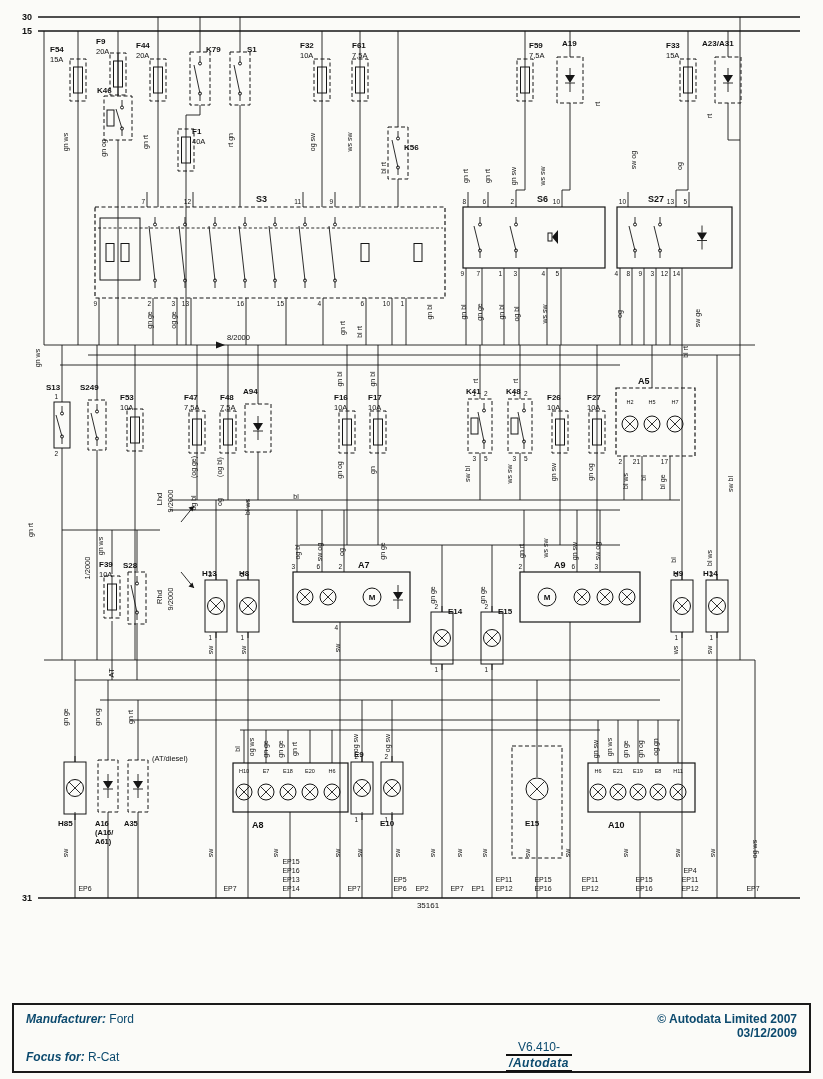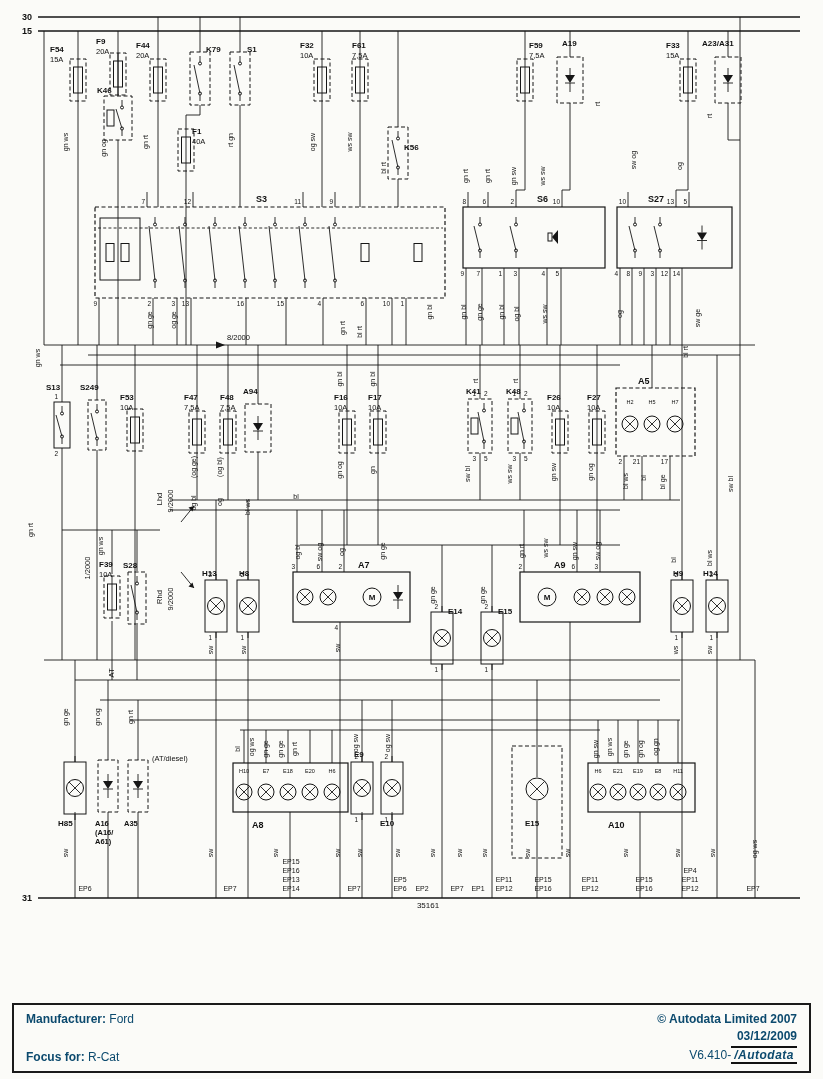--- a/index.html
+++ b/index.html
@@ -6,23 +6,23 @@
   .page{position:relative;width:823px;height:1079px;background:#fbfbf8;overflow:hidden;
         font-family:"Liberation Sans",sans-serif;color:#0c4a6e;}
   svg{position:absolute;left:0;top:0;}
   svg text{font-family:"Liberation Sans",sans-serif;fill:#111;}
   .legend{position:absolute;left:12px;top:1003px;width:799px;height:70px;border:2px solid #1a1a1a;
           box-sizing:border-box;display:flex;padding:7px 12px;background:#fbfbf8;font-size:12px;}
   .legend .col{display:flex;flex-direction:column;justify-content:space-between;}
   .legend .c1{width:255px;}
   .legend .c2{width:330px;}
   .legend .c3{flex:1;text-align:right;}
-  .legend .lab{font-weight:bold;}
+  .legend .lab{font-weight:bold;font-style:italic;}
   .legend .bold{font-weight:bold;}
-  .vrow{display:flex;justify-content:flex-end;align-items:center;gap:0;}
+  .vrow{display:flex;justify-content:flex-end;align-items:center;gap:0;flex-direction:column;}
   .logo{font-style:italic;font-weight:bold;border-top:2px solid #111;border-bottom:2px solid #111;
         padding:0 3px;letter-spacing:.5px;}
   .logo::before{content:"/";font-weight:bold;}
 </style>
 </head>
 <body>
 
 <div class="page">
 
   <svg id="diagram-svg" width="823" height="985" viewBox="0 0 823 985">

